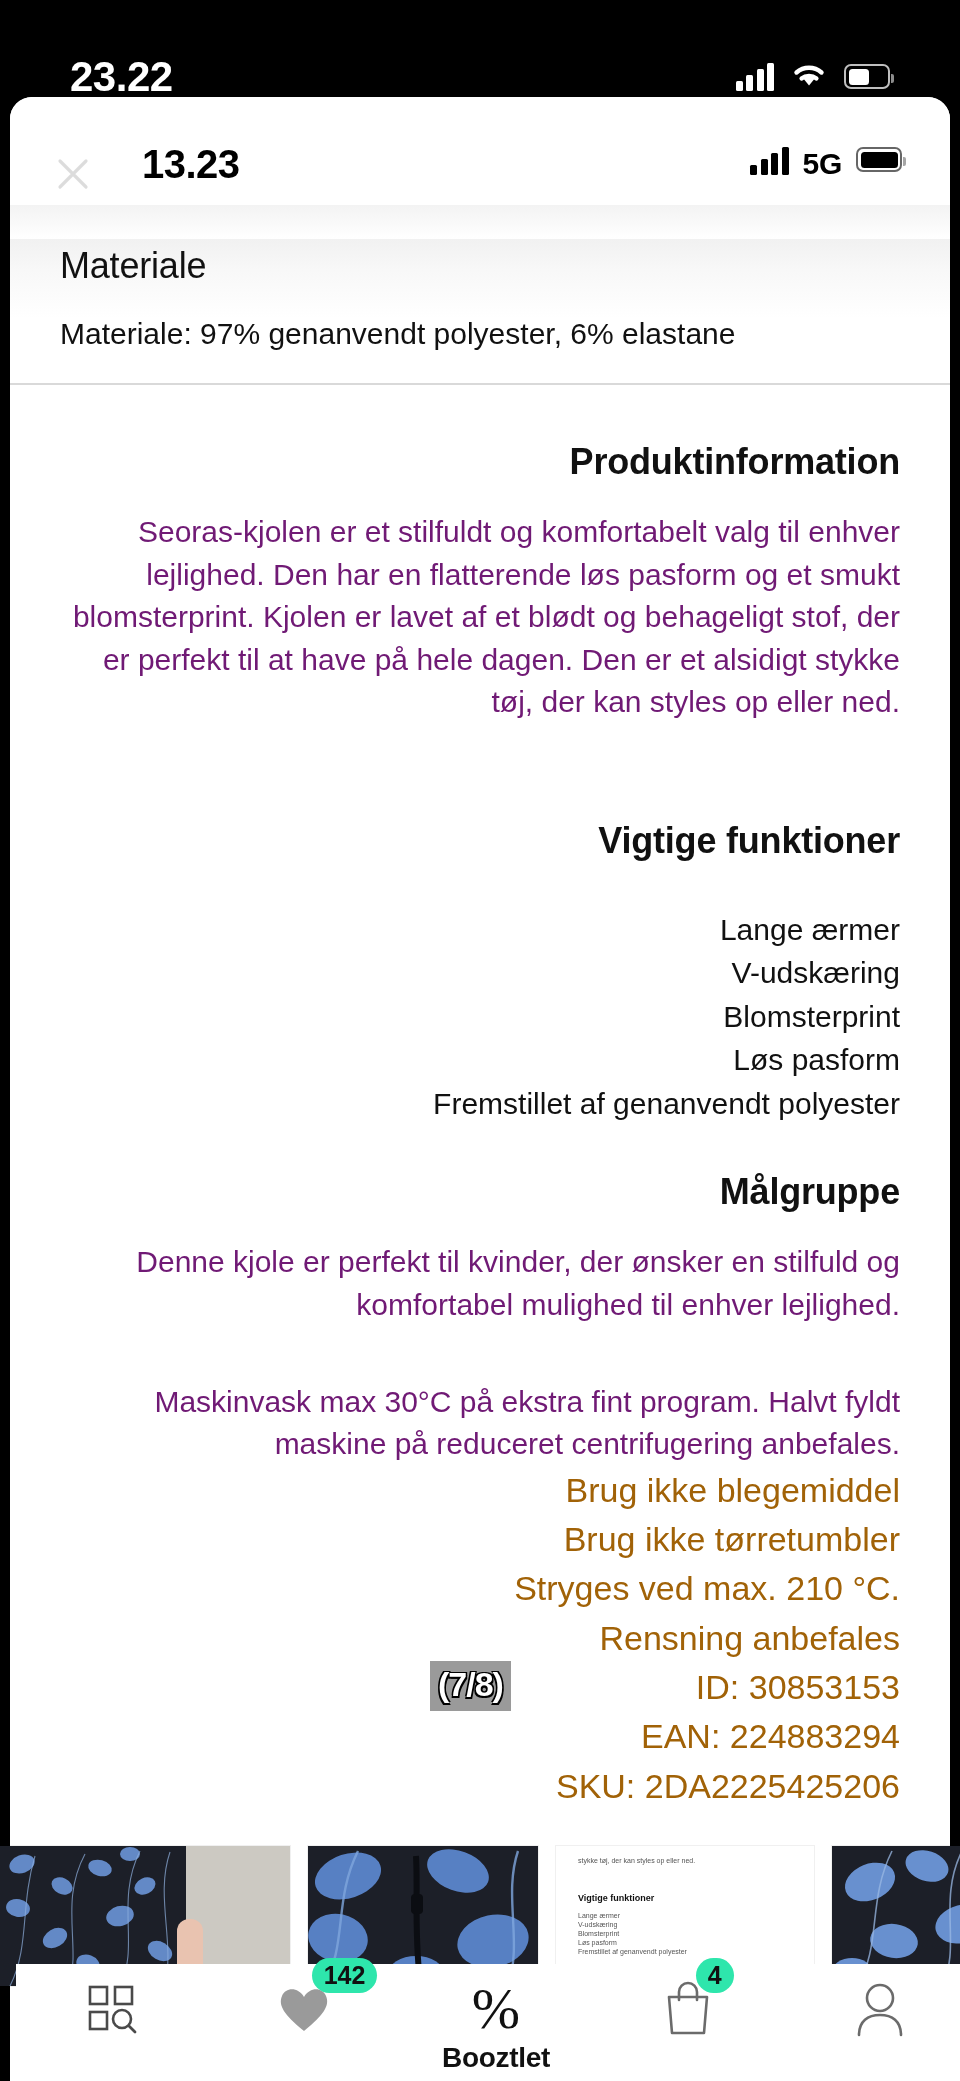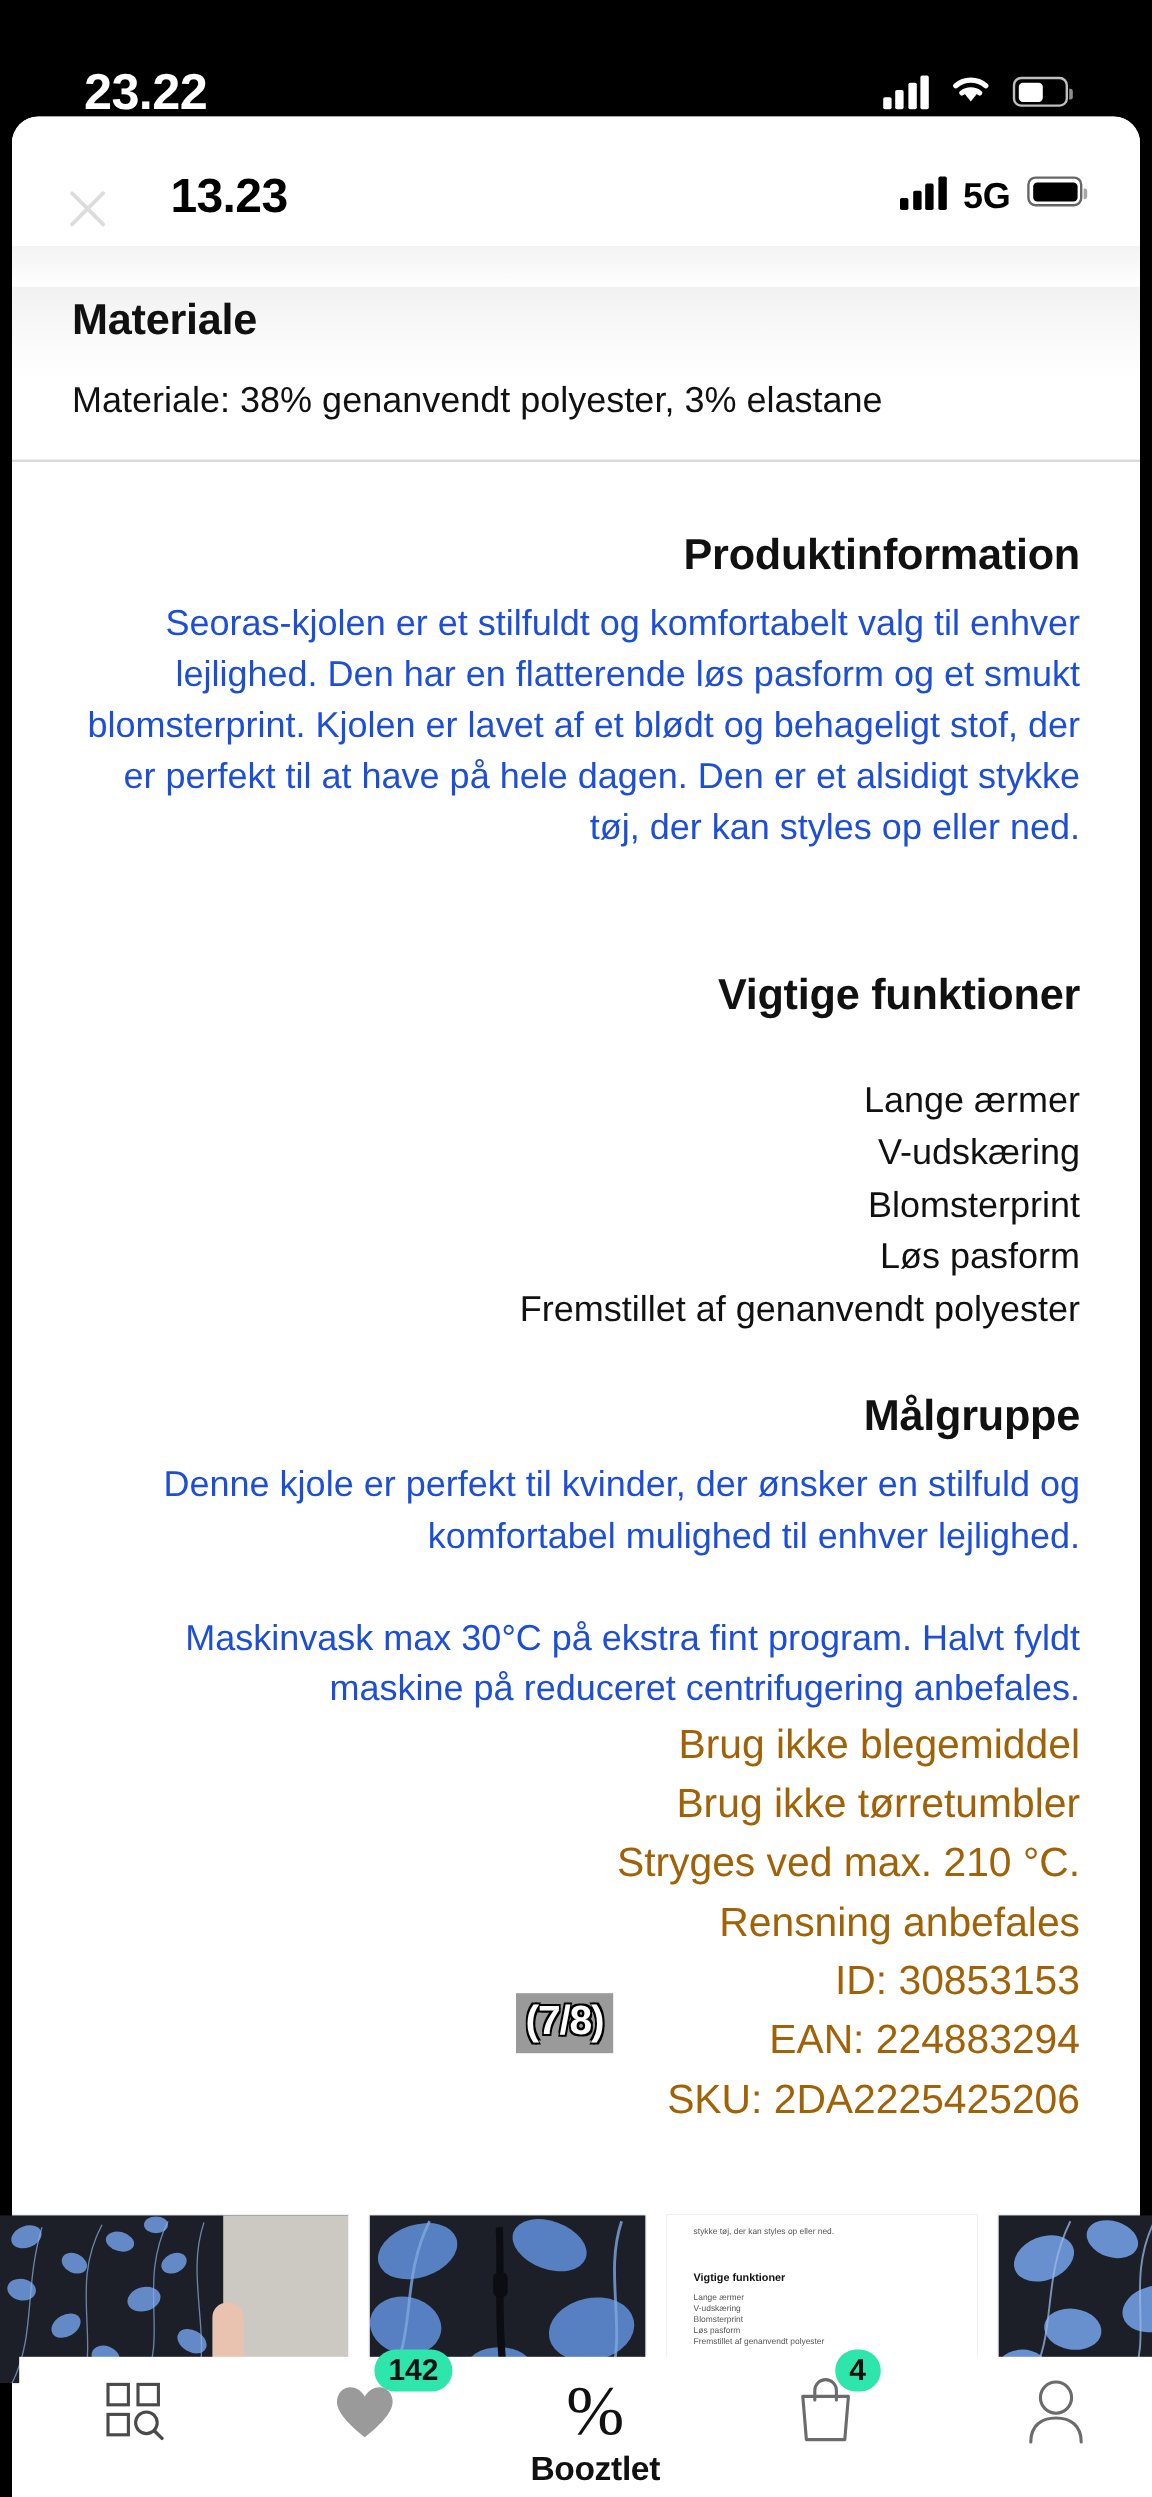--- a/index.html
+++ b/index.html
@@ -99,32 +99,32 @@
 
   
   .content { background: #fff; padding: 0 0 0 0; position: relative; }
 
   .section-materiale {
     padding: 0 50px 32px 50px;
     background: linear-gradient(to bottom, #f1f1f1 0%, #f8f8f8 22%, #fff 55%);
     border-bottom: 2px solid #d9d9d9;
   }
   .h-materiale {
-    font-size: 36px; font-weight: bold; color: #111;
+    font-size: 36px; font-weight: normal; color: #111;
     padding-top: 6px; letter-spacing: -0.2px;
   }
   .p-materiale { font-size: 30px; color: #111; margin-top: 30px; }
 
   .section-info { padding: 56px 50px 0 50px; text-align: right; }
   .h2 {
     font-size: 36px; font-weight: bold; color: #111;
     letter-spacing: -0.2px;
   }
   .body-p {
-    font-size: 30px; color: #1d4ed8; line-height: 1.42; margin-top: 16px;
+    font-size: 30px; color: #701a75; line-height: 1.42; margin-top: 28px;
     max-width: 860px;
   }
   .spacer-lg { height: 96px; }
   .spacer-md { height: 46px; }
   .spacer-sm { height: 26px; }
 
   .feature-list { margin-top: 0; }
   .feature-list li {
     list-style: none; font-size: 30px; color: #111; line-height: 1.45;
   }
@@ -253,21 +253,21 @@
           </span>
       </div>
     </div>
     <div class="status-shade"></div>
 
 
     <div class="content">
 
       <div class="section-materiale">
         <div class="h-materiale">Materiale</div>
-        <div class="p-materiale">Materiale: 38% genanvendt polyester, 3% elastane</div>
+        <div class="p-materiale">Materiale: 97% genanvendt polyester, 6% elastane</div>
       </div>
 
       <div class="section-info">
         <div class="h2">Produktinformation</div>
         <p class="body-p">Seoras-kjolen er et stilfuldt og komfortabelt valg til enhver lejlighed. Den har en flatterende løs pasform og et smukt blomsterprint. Kjolen er lavet af et blødt og behageligt stof, der er perfekt til at have på hele dagen. Den er et alsidigt stykke tøj, der kan styles op eller ned.</p>
 
         <div class="spacer-lg"></div>
 
         <div class="h2">Vigtige funktioner</div>
         <div class="spacer-md"></div>

